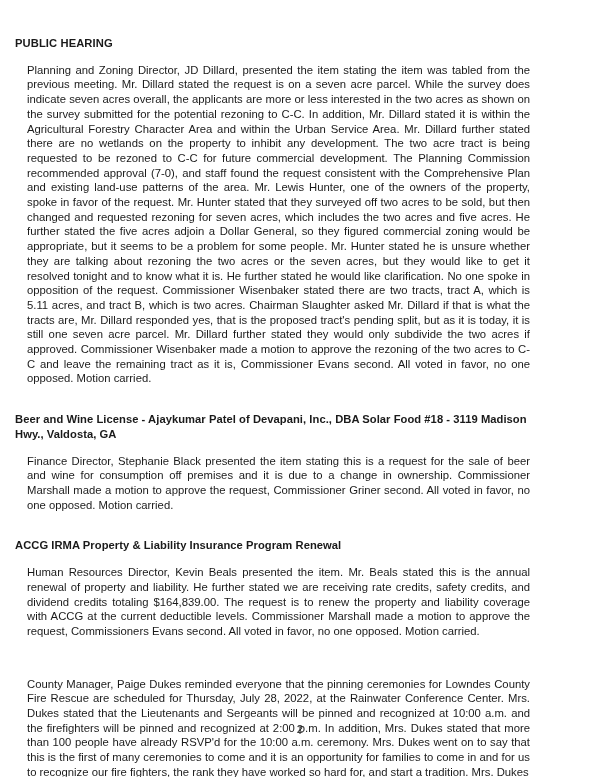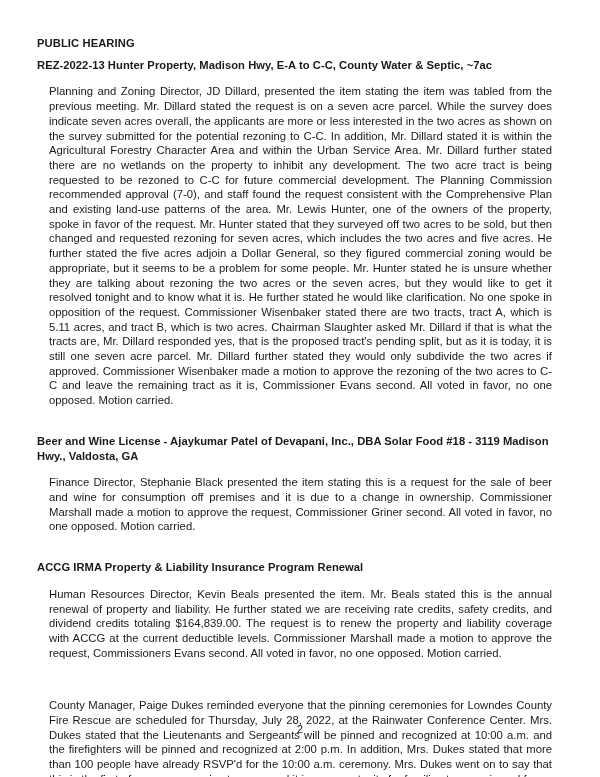--- a/index.html
+++ b/index.html
@@ -13,21 +13,21 @@
     overflow: hidden;
     font-family: "Liberation Sans", sans-serif;
     color: #1a1a1a;
   }
   .page {
     position: relative;
     width: 600px;
     height: 777px;
     background: #ffffff;
     box-sizing: border-box;
-    padding: 36px 36px 0 37px;
+    padding: 36px 36px 0 15px;
   }
   .content {
     width: 527px;
   }
   .section-head {
     font-size: 11.2px;
     font-weight: bold;
     line-height: 14.7px;
     letter-spacing: 0.1px;
     margin: 0 0 7px 0;
@@ -61,21 +61,20 @@
   }
 </style>
 </head>
 <body>
 
 <div class="page">
   <div class="content">
 
     <h2 class="section-head">PUBLIC HEARING</h2>
 
-    <h3 class="item-head">REZ-2022-13 Hunter Property, Madison Hwy, E-A to C-C, County Water &amp; Septic, ~7ac</h3>
     <p class="body-text">Planning and Zoning Director, JD Dillard, presented the item stating the item was tabled from the previous meeting. Mr. Dillard stated the request is on a seven acre parcel.  While the survey does indicate seven acres overall, the applicants are more or less interested in the two acres as shown on the survey submitted for the potential rezoning to C-C.  In addition, Mr. Dillard stated it is within the Agricultural Forestry Character Area and within the Urban Service Area.  Mr. Dillard further stated there are no wetlands on the property to inhibit any development. The two acre tract is being requested to be rezoned to C-C for future commercial development. The Planning Commission recommended approval (7-0), and staff found the request consistent with the Comprehensive Plan and existing land-use patterns of the area. Mr. Lewis Hunter, one of the owners of the property, spoke in favor of the request. Mr. Hunter stated that they surveyed off two acres to be sold, but then changed and requested rezoning for seven acres, which includes the two acres and five acres.  He further stated the five acres adjoin a Dollar General, so they figured commercial zoning would be appropriate, but it seems to be a problem for some people. Mr. Hunter stated he is unsure whether they are talking about rezoning the two acres or the seven acres, but they would like to get it resolved tonight and to know what it is. He further stated he would like clarification. No one spoke in opposition of the request. Commissioner Wisenbaker stated there are two tracts, tract A, which is 5.11 acres, and tract B, which is two acres. Chairman Slaughter asked Mr. Dillard if that is what the tracts are, Mr. Dillard responded yes, that is the proposed tract's pending split, but as it is today, it is still one seven acre parcel. Mr. Dillard further stated they would only subdivide the two acres if approved. Commissioner Wisenbaker made a motion to approve the rezoning of the two acres to C-C and leave the remaining tract as it is, Commissioner Evans second. All voted in favor, no one opposed. Motion carried.</p>
 
     <div class="gap-md"></div>
 
 
     <h3 class="item-head">Beer and Wine License - Ajaykumar Patel of Devapani, Inc., DBA Solar Food #18 - 3119 Madison Hwy., Valdosta, GA</h3>
     <p class="body-text">Finance Director, Stephanie Black presented the item stating this is a request for the sale of beer and wine for consumption off premises and it is due to a change in ownership. Commissioner Marshall made a motion to approve the request, Commissioner Griner second. All voted in favor, no one opposed. Motion carried.</p>
 
     <div class="gap-md"></div>
 

